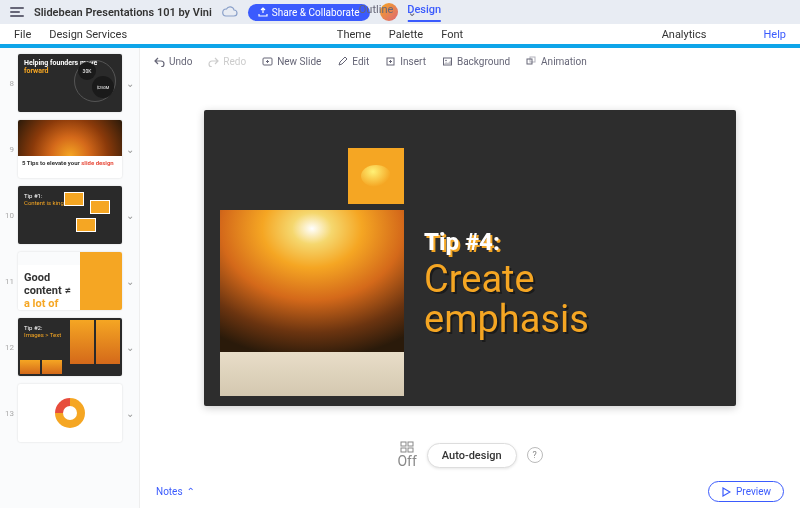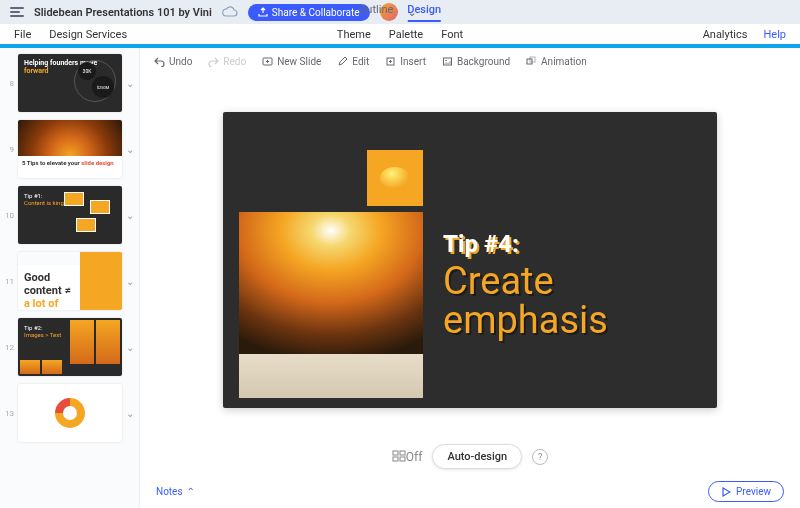--- a/index.html
+++ b/index.html
@@ -13,21 +13,21 @@
 .topbar-center .tab { color:#667; padding-bottom:4px; cursor:pointer;}
 .topbar-center .tab.active { color:#3b5bfd; border-bottom:2px solid #3b5bfd; font-weight:500;}
 .topbar-right { display:flex; align-items:center; gap:10px;}
 .share-btn { background:#3b5bfd; color:#fff; border-radius:12px; padding:3px 10px; font-size:10px; display:flex; align-items:center; gap:4px;}
 .cloud-ico { color:#8aa0c9;}
 .avatar { width:18px; height:18px; border-radius:50%; background:linear-gradient(135deg,#f5a623,#d67);}
 .secondbar { height:24px; display:flex; align-items:center; padding:0 14px; font-size:11px; color:#333; border-bottom:4px solid #0ea5e9;}
 .secondbar .left { display:flex; gap:18px;}
 .secondbar .center { margin-left:auto; margin-right:auto; display:flex; gap:18px; position:absolute; left:50%; transform:translateX(-50%);}
 .secondbar .right { margin-left:auto; display:flex; gap:16px;}
-.help-link { color:#3b5bfd;}
+.help-link { color:#3b5bfd;margin-left:41px;}
 .main { display:flex; height:calc(508px - 48px);}
 .thumbrail { width:140px; background:#fafbfc; border-right:1px solid #eee; overflow-y:auto; padding:6px 4px;}
 .thumb-row { display:flex; align-items:center; gap:4px; margin-bottom:8px;}
 .tnum { width:10px; font-size:8px; color:#aaa; text-align:right;}
 .thumb { width:104px; height:58px; border-radius:2px; overflow:hidden; position:relative; box-shadow:0 0 2px rgba(0,0,0,0.15);}
 .chev { color:#999; font-size:10px;}
 .th8 { background:#2a2a2a; color:#fff; padding:6px;}
 .th8 .t { font-size:7px; font-weight:700; line-height:1.1;}
 .th8 .tf { color:#f5a623;}
 .th8 .circ { position:absolute; border:1px solid #555; border-radius:50%;}
@@ -54,31 +54,31 @@
 .th12 .pic { width:24px; height:44px; background:linear-gradient(#f5a623,#d4691a);}
 .th12 .pics2 { position:absolute; left:2px; bottom:2px; display:flex; gap:2px;}
 .th13 { background:#fff; display:flex; align-items:center; justify-content:center;}
 .th13 .donut { width:30px; height:30px; border-radius:50%; background:conic-gradient(#f5a623 0 75%, #e74c3c 75% 100%); position:relative;}
 .th13 .donut::after { content:""; position:absolute; inset:8px; background:#fff; border-radius:50%;}
 .canvas-area { flex:1; display:flex; flex-direction:column; background:#fff;}
 .toolbar { display:flex; align-items:center; gap:16px; padding:8px 14px; font-size:10px; color:#667;}
 .toolbar .ti { display:flex; align-items:center; gap:4px; cursor:pointer;}
 .toolbar .disabled { color:#ccc;}
 .slide-stage { flex:1; display:flex; align-items:center; justify-content:center; padding:8px 20px 2px 20px;}
-.slide { width:494px; height:296px; background:#2d2d2d; position:relative; border-radius:2px; box-shadow:0 2px 8px rgba(0,0,0,0.2);}
+.slide { width:532px; height:296px; background:#2d2d2d; position:relative; border-radius:2px; box-shadow:0 2px 8px rgba(0,0,0,0.2);}
 .lemon-box { position:absolute; left:144px; top:38px; width:56px; height:56px; background:#f5a623; display:flex; align-items:center; justify-content:center;}
 .lemon { width:30px; height:22px; background:radial-gradient(ellipse at 40% 30%, #fff176 0%, #f5a623 70%); border-radius:50%;}
 .tunnel { position:absolute; left:16px; top:100px; width:184px; height:186px; background:#111; overflow:hidden;}
 .tunnel .arch { position:absolute; inset:0; background:radial-gradient(ellipse 90% 70% at 50% 10%, #fff 0%, #f5d76e 12%, #f5a623 30%, #d4691a 55%, #6b3410 80%, #2a1a0a 100%);}
 .tunnel .floor { position:absolute; left:0; right:0; bottom:0; height:44px; background:linear-gradient(#e8ddc8,#d4c8b0);}
 .slide-text { position:absolute; left:220px; top:118px;}
 .slide-text .h1 { font-size:24px; font-weight:800; color:#fff; text-shadow:2px 2px 0 #f5a623;}
 .slide-text .h2 { font-size:38px; font-weight:400; color:#f5a623; line-height:1.05; text-shadow:2px 2px 0 rgba(0,0,0,0.4); margin-top:4px;}
 .below-slide { display:flex; align-items:center; justify-content:center; gap:10px; padding:6px 0;}
-.off-chip { display:flex; font-size:12px; color:#888;}
+.off-chip { display:flex; flex-direction:column; align-items:center; font-size:14px; color:#888;}
 .auto-pill { background:#fff; border:1px solid #ddd; border-radius:16px; padding:5px 14px; font-size:11px; font-weight:500; color:#333; box-shadow:0 1px 3px rgba(0,0,0,0.1);}
 .help-circ { width:16px; height:16px; border:1px solid #bbb; border-radius:50%; display:flex; align-items:center; justify-content:center; font-size:9px; color:#888;}
 .footer { display:flex; align-items:center; justify-content:space-between; padding:6px 16px;gap:40px;}
 .notes-link { color:#3b5bfd; font-size:10px; display:flex; align-items:center; gap:4px;}
 .preview-btn { border:1px solid #3b5bfd; color:#3b5bfd; border-radius:14px; padding:4px 12px; font-size:10px; display:flex; align-items:center; gap:5px; background:#fff;}
 svg { display:block;}
 </style>
 </head>
 <body>
 

